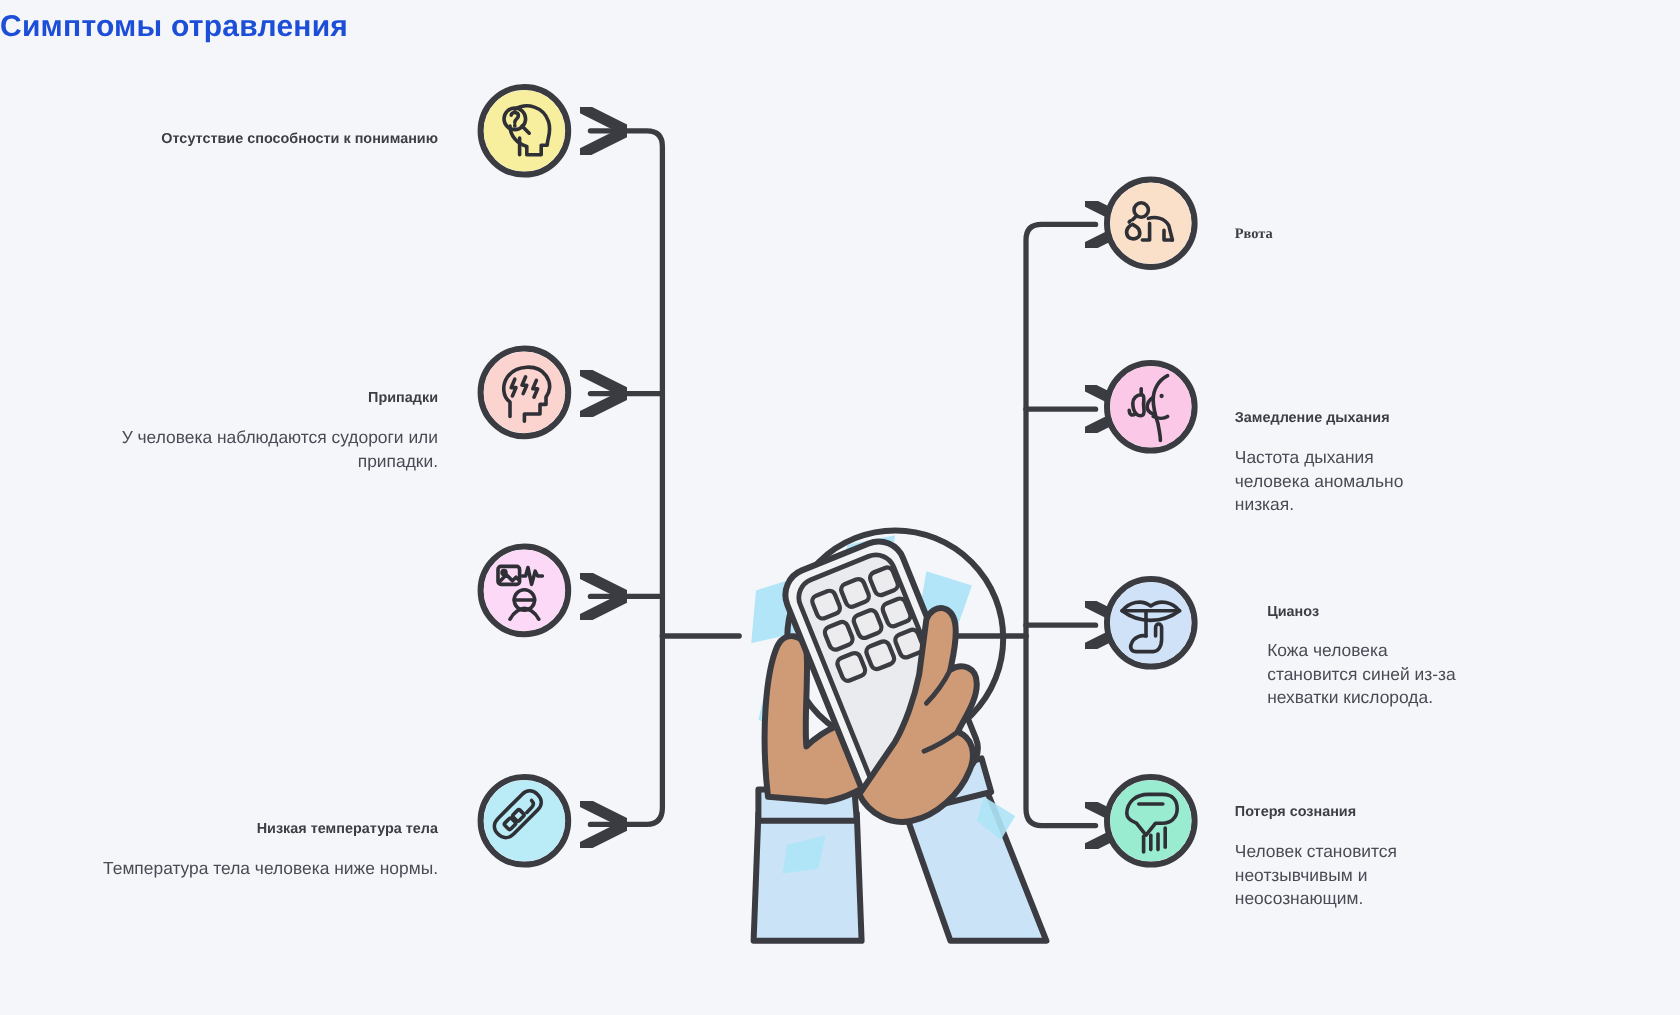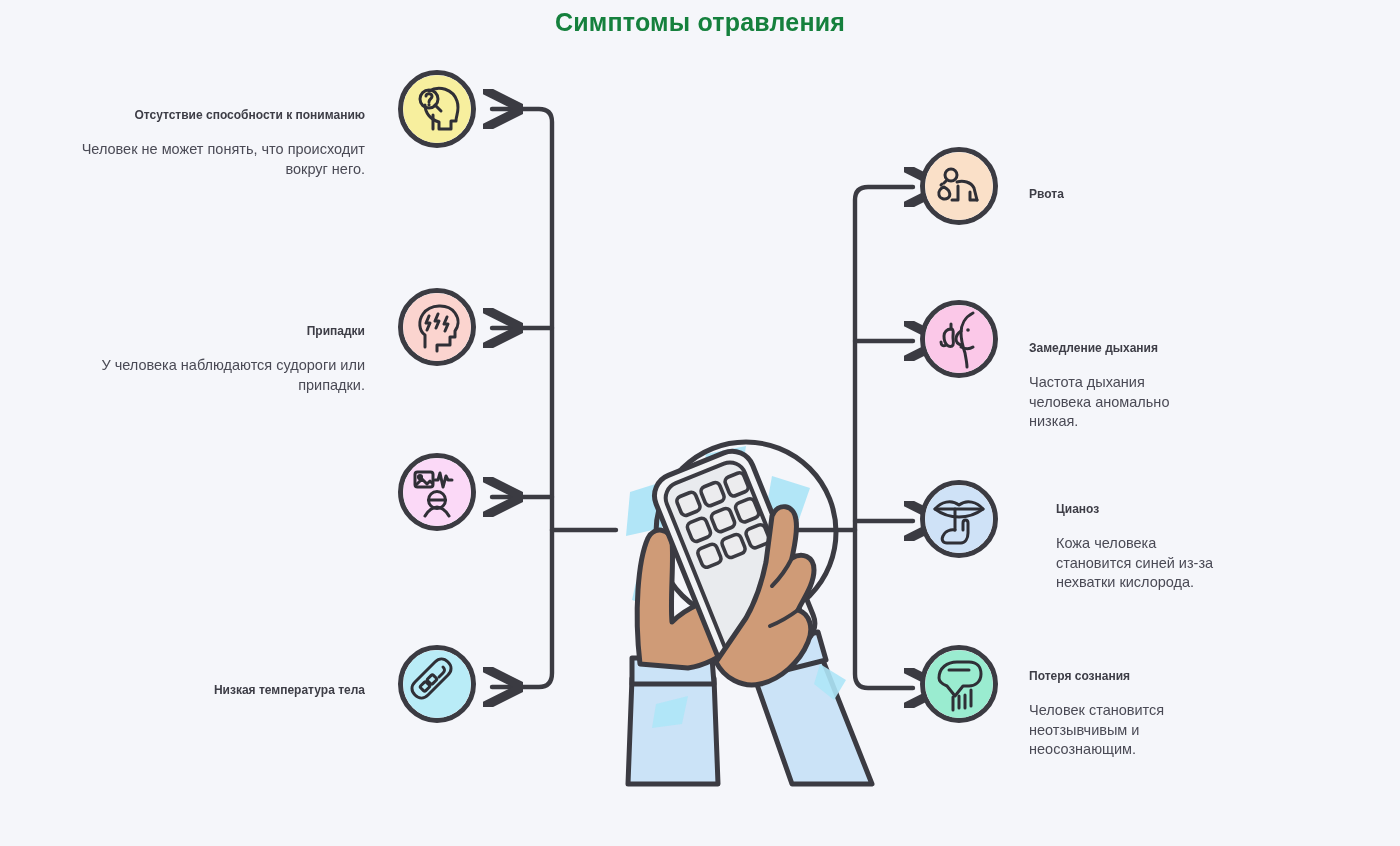--- a/index.html
+++ b/index.html
@@ -14,24 +14,23 @@
   #stage {
     position: relative;
     width: 1400px;
     height: 846px;
     background: #f5f6fa;
   }
   #title {
     position: absolute;
     left: 0; top: 8px;
     width: 1400px;
-    text-align: center;
     font-size: 25px;
     font-weight: bold;
-    color: #15803d;
+    color: #1d4ed8;
     letter-spacing: 0.2px;
   }
   
   #connectors {
     position: absolute;
     left: 0; top: 0;
     width: 1400px; height: 846px;
     pointer-events: none;
   }
   
@@ -276,36 +275,36 @@
         <path d="M28,47 L28,60"></path>
         <path d="M34,46 L34,58"></path>
         <path d="M40,45 L40,58"></path>
         <path d="M46,40 L46,56"></path>
       </g>
     </svg>
   </div>
 
   <div class="txt left-txt" style="left:60px;top:102px;width:305px;">
     <p class="hd">Отсутствие способности к пониманию</p>
-    <p class="bd">Человек не может понять, что происходит вокруг него.</p>
   </div>
 
   <div class="txt left-txt" style="left:60px;top:318px;width:305px;">
     <p class="hd">Припадки</p>
     <p class="bd">У человека наблюдаются судороги или припадки.</p>
   </div>
 
   <div class="txt left-txt" style="left:60px;top:485px;width:305px;">
   </div>
 
   <div class="txt left-txt" style="left:60px;top:677px;width:305px;">
     <p class="hd">Низкая температура тела</p>
-  </div>
-
-  <div class="txt right-txt" style="left:1029px;top:181px;width:168px;">
+    <p class="bd">Температура тела человека ниже нормы.</p>
+  </div>
+
+  <div class="txt right-txt" style="left:1029px;top:181px;width:168px;font-family:Liberation Serif, serif;">
     <p class="hd">Рвота</p>
   </div>
 
   <div class="txt right-txt" style="left:1029px;top:335px;width:168px;">
     <p class="hd">Замедление дыхания</p>
     <p class="bd">Частота дыхания человека аномально низкая.</p>
   </div>
 
   <div class="txt right-txt" style="left:1029px;top:496px;width:168px;margin-left:27px;">
     <p class="hd">Цианоз</p>

